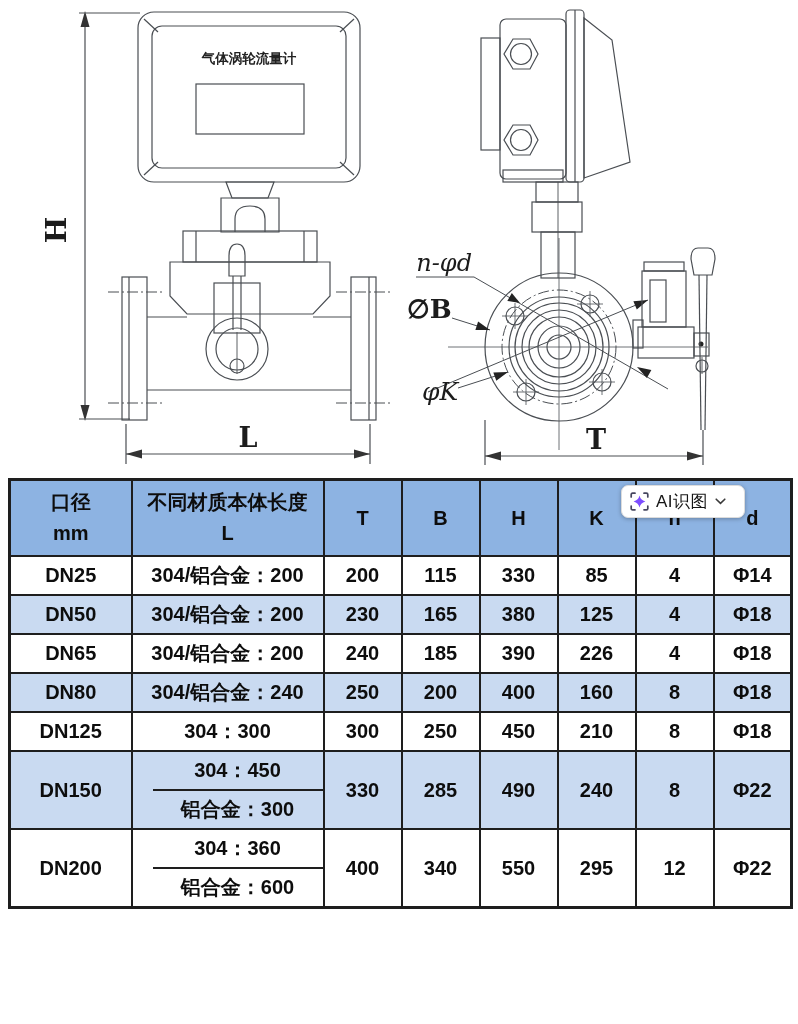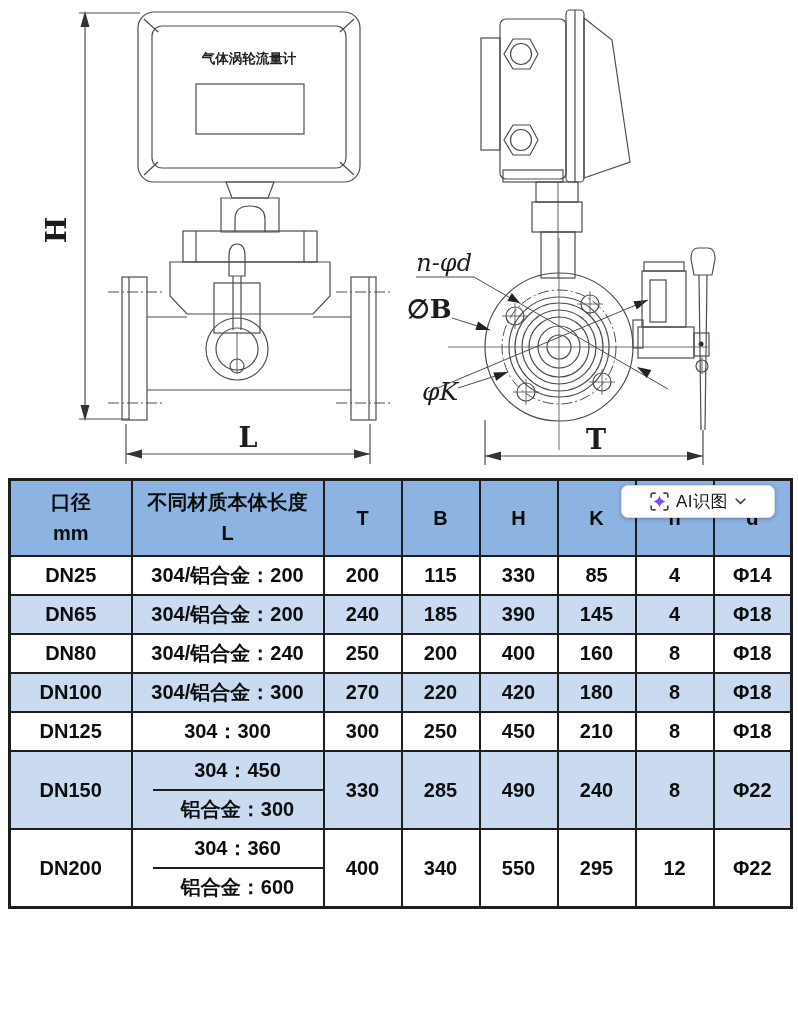--- a/index.html
+++ b/index.html
@@ -19,21 +19,21 @@
   table.dims tbody td{background:#ffffff;height:37px;font-size:20px;font-weight:700;}
   table.dims tbody tr:nth-child(even) td{background:var(--alt-bg,#C9DAF1);}
   td.stack{padding:0;}
   td.stack .sub{height:37px;display:flex;align-items:center;justify-content:center;margin-left:20px;}
   td.stack .sub + .sub{border-top:2px solid var(--border,#1e1e1e);}
 
   
   .ai-btn{position:absolute;left:621px;top:485px;height:33px;min-width:124px;
           box-sizing:border-box;background:#ffffff;border:1px solid #dcdcdc;
           border-radius:7px;box-shadow:0 1px 4px rgba(0,0,0,.28);
-          display:flex;align-items:center;gap:7px;padding:0 28px;z-index:6;
+          display:flex;align-items:center;gap:7px;padding:0 8px;z-index:6;
           font-size:17px;color:#151515;cursor:pointer;}
   .ai-btn .lbl{font-weight:400;letter-spacing:.5px;}
 </style>
 </head>
 <body>
 
 <div class="page">
 
   <div class="drawing">
     <svg width="798" height="478" viewBox="0 0 798 478" xmlns="http://www.w3.org/2000/svg" fill="none" stroke="#4a4e53" stroke-width="1.2">
@@ -227,46 +227,46 @@
             <td>DN25</td>
             <td>304/铝合金：200</td>
             <td>200</td>
             <td>115</td>
             <td>330</td>
             <td>85</td>
             <td>4</td>
             <td>Φ14</td>
           </tr>
           <tr>
+            <td>DN50</td>
+            <td>304/铝合金：200</td>
+            <td>230</td>
+            <td>165</td>
+            <td>380</td>
+            <td>125</td>
+            <td>4</td>
+            <td>Φ18</td>
+          </tr>
+          <tr>
             <td>DN65</td>
             <td>304/铝合金：200</td>
             <td>240</td>
             <td>185</td>
             <td>390</td>
-            <td>145</td>
+            <td>226</td>
             <td>4</td>
             <td>Φ18</td>
           </tr>
           <tr>
             <td>DN80</td>
             <td>304/铝合金：240</td>
             <td>250</td>
             <td>200</td>
             <td>400</td>
             <td>160</td>
-            <td>8</td>
-            <td>Φ18</td>
-          </tr>
-          <tr>
-            <td>DN100</td>
-            <td>304/铝合金：300</td>
-            <td>270</td>
-            <td>220</td>
-            <td>420</td>
-            <td>180</td>
             <td>8</td>
             <td>Φ18</td>
           </tr>
           <tr>
             <td>DN125</td>
             <td>304：300</td>
             <td>300</td>
             <td>250</td>
             <td>450</td>
             <td>210</td>

